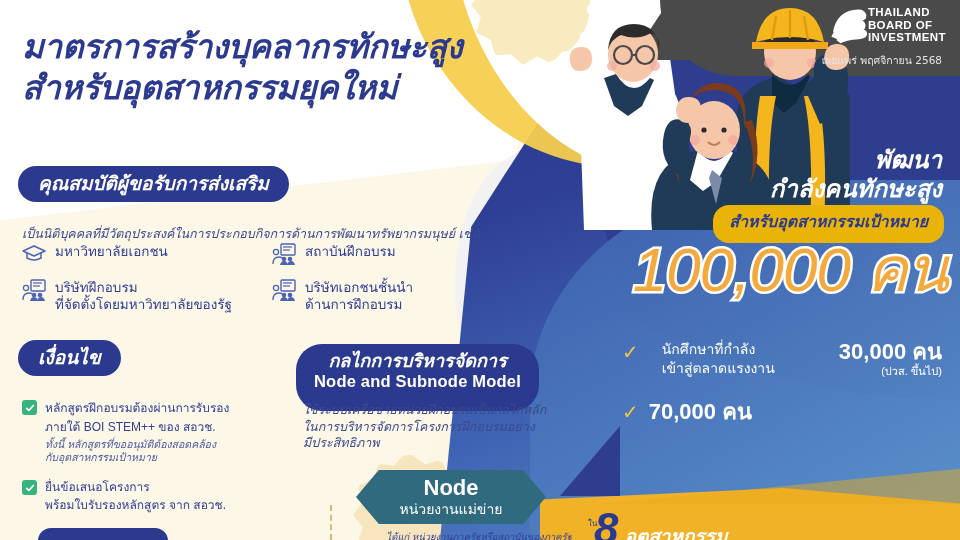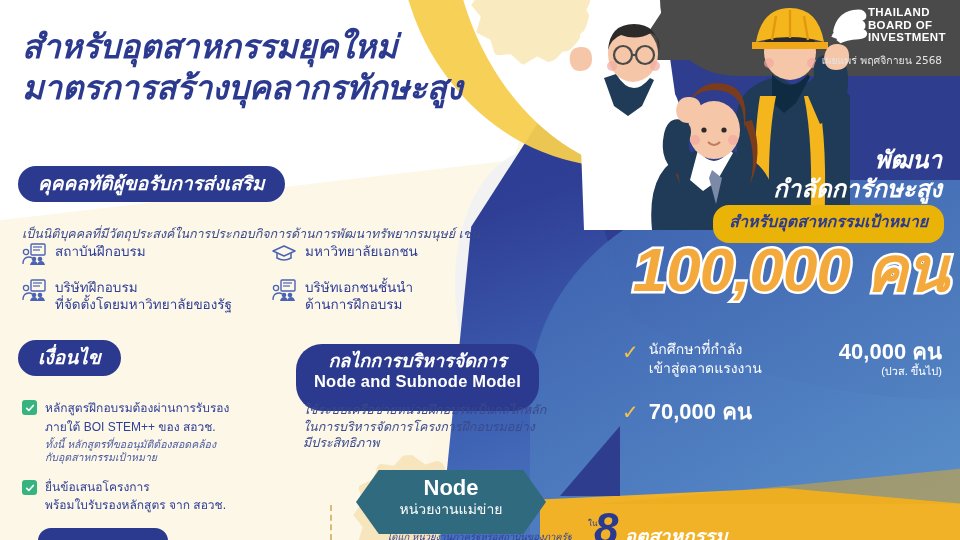--- a/index.html
+++ b/index.html
@@ -95,48 +95,48 @@
      background:#2b3a8f; border-radius:14px; width:130px; height:26px; }
 
   
   .sec-node { position:absolute; left:296px; top:344px; z-index:30; }
   .node-pill { background:#2b3a8f; color:#fff; border-radius:26px; padding:6px 18px 20px; text-align:center; }
   .node-pill .l1 { font-size:18px; font-weight:bold; font-style:italic; line-height:22px; }
   .node-pill .l2 { font-size:16.5px; font-weight:bold; line-height:19px; letter-spacing:.2px; }
   .node-desc { position:absolute; left:303px; top:402px; width:245px; z-index:30;
      color:#3b4a8c; font-size:12.5px; font-style:italic; line-height:16.5px; }
 
-  .hexbox { position:absolute; left:356px; top:470px; width:190px; height:64px; z-index:32;
+  .hexbox { position:absolute; left:356px; top:470px; width:190px; height:54px; z-index:32;
      background:#2f6a7e; color:#fff; text-align:center;
      clip-path: polygon(12% 0, 88% 0, 100% 50%, 88% 100%, 12% 100%, 0 50%);
      padding-top:5px; }
   .hexbox .h1 { font-size:22px; font-weight:bold; line-height:26px; }
   .hexbox .h2 { font-size:14px; line-height:17px; }
   .node-foot { position:absolute; left:336px; top:531px; width:236px; z-index:31;
      color:#2f3f96; font-size:9.5px; font-style:italic; text-align:right; line-height:12px;
      overflow:hidden; height:9px; }
 
   
   .r-head { position:absolute; right:18px; top:146px; z-index:35; text-align:right;
      color:#fff; font-weight:bold; font-style:italic; }
   .r-head .h1 { font-size:24px; line-height:28px; }
   .r-head .h2 { font-size:24px; line-height:29px; }
   .r-sub { position:absolute; right:16px; top:205px; z-index:35;
      background:#eab308; color:#2b3a8f; font-weight:bold; font-style:italic;
      border-radius:16px; padding:4px 16px 9px; font-size:16px; }
 
   .bignum { position:absolute; right:12px; top:234px; z-index:35;
-     font-size:62px; font-weight:bold; font-style:italic; color:#f4a93c;
+     font-size:62px; font-weight:normal; font-style:italic; color:#f4a93c;
      letter-spacing:-1px; line-height:72px;
      -webkit-text-stroke:5px #ffffff; paint-order:stroke fill; }
 
   .stats { position:absolute; right:18px; top:340px; width:320px; z-index:35; }
   .stat-row { display:flex; align-items:flex-start; gap:10px; margin-bottom:22px; }
   .tick { color:#f4c24a; font-size:20px; line-height:20px; margin-top:2px; }
-  .stat-label { color:#fff; font-size:14px; line-height:19px; flex:1; }
+  .stat-label { color:#fff; font-size:14px; line-height:19px; flex:1;margin-left:13px; }
   .stat-val { color:#fff; text-align:right; }
   .stat-val .v { font-size:22px; font-weight:bold; line-height:24px; }
   .stat-val .n { font-size:11px; line-height:14px; }
 
   .footline { position:absolute; left:594px; bottom:-8px; z-index:36;
      color:#2b3a8f; font-weight:bold; font-style:italic; font-size:13px;
      display:flex; align-items:flex-end; gap:6px; }
   .footline .big8 { font-size:44px; line-height:38px; }
   .footline .ftxt { color:#ffffff; font-size:19px; line-height:22px; }
   .foot-small { position:absolute; left:588px; bottom:10px; z-index:37; color:#2b3a8f; font-size:8px; }
@@ -236,50 +236,50 @@
     </svg>
     <div class="logo-text">
       <div>THAILAND</div>
       <div>BOARD OF</div>
       <div>INVESTMENT</div>
     </div>
   </div>
   <div class="pub-date">เผยแพร่ พฤศจิกายน 2568</div>
 
   <div class="title">
+    <div>มาตรการสร้างบุคลากรทักษะสูง</div>
     <div>สำหรับอุตสาหกรรมยุคใหม่</div>
-    <div>มาตรการสร้างบุคลากรทักษะสูง</div>
   </div>
 
   <div class="sec-qual">
-    <span class="pill">คุคคลทัติผู้ขอรับการส่งเสริม</span>
+    <span class="pill">คุณสมบัติผู้ขอรับการส่งเสริม</span>
   </div>
   <div class="qual-desc">เป็นนิติบุคคลที่มีวัตถุประสงค์ในการประกอบกิจการด้านการพัฒนาทรัพยากรมนุษย์ เช่น</div>
 
   <div class="qual-grid">
+    <div class="qual-item">
+      <svg width="24" height="20" viewBox="0 0 24 20">
+        <path d="M12 3 L23 8 L12 13 L1 8 Z" fill="none" stroke="#4a63b5" stroke-width="1.5" stroke-linejoin="round"></path>
+        <path d="M5 10 v5 q7 4 14 0 v-5" fill="none" stroke="#4a63b5" stroke-width="1.5"></path>
+      </svg>
+      <span class="q-label">มหาวิทยาลัยเอกชน</span>
+    </div>
     <div class="qual-item">
       <svg width="24" height="22" viewBox="0 0 24 22">
         <rect x="9" y="1" width="14" height="11" rx="1" fill="none" stroke="#4a63b5" stroke-width="1.4"></rect>
         <line x1="11" y1="4" x2="20" y2="4" stroke="#4a63b5" stroke-width="1.2"></line>
         <line x1="11" y1="7" x2="18" y2="7" stroke="#4a63b5" stroke-width="1.2"></line>
         <circle cx="4" cy="9" r="2.6" fill="none" stroke="#4a63b5" stroke-width="1.3"></circle>
         <path d="M1 21 q0-7 6-7 2 0 3 1" fill="none" stroke="#4a63b5" stroke-width="1.3"></path>
         <circle cx="12" cy="16" r="2.3" fill="#4a63b5"></circle>
         <circle cx="18" cy="16" r="2.3" fill="#4a63b5"></circle>
         <path d="M8 22 q1-4 4-4 t4 4" fill="#4a63b5"></path>
         <path d="M15 22 q1-4 4-4 t4 4" fill="#4a63b5"></path>
       </svg>
       <span class="q-label">สถาบันฝึกอบรม</span>
-    </div>
-    <div class="qual-item">
-      <svg width="24" height="20" viewBox="0 0 24 20">
-        <path d="M12 3 L23 8 L12 13 L1 8 Z" fill="none" stroke="#4a63b5" stroke-width="1.5" stroke-linejoin="round"></path>
-        <path d="M5 10 v5 q7 4 14 0 v-5" fill="none" stroke="#4a63b5" stroke-width="1.5"></path>
-      </svg>
-      <span class="q-label">มหาวิทยาลัยเอกชน</span>
     </div>
     <div class="qual-item">
       <svg width="24" height="22" viewBox="0 0 24 22">
         <rect x="9" y="1" width="14" height="11" rx="1" fill="none" stroke="#4a63b5" stroke-width="1.4"></rect>
         <line x1="11" y1="4" x2="20" y2="4" stroke="#4a63b5" stroke-width="1.2"></line>
         <line x1="11" y1="7" x2="18" y2="7" stroke="#4a63b5" stroke-width="1.2"></line>
         <circle cx="4" cy="9" r="2.6" fill="none" stroke="#4a63b5" stroke-width="1.3"></circle>
         <path d="M1 21 q0-7 6-7 2 0 3 1" fill="none" stroke="#4a63b5" stroke-width="1.3"></path>
         <circle cx="12" cy="16" r="2.3" fill="#4a63b5"></circle>
         <circle cx="18" cy="16" r="2.3" fill="#4a63b5"></circle>
@@ -346,32 +346,32 @@
 มีประสิทธิภาพ</div>
 
   <div class="hexbox">
     <div class="h1">Node</div>
     <div class="h2">หน่วยงานแม่ข่าย</div>
   </div>
   <div class="node-foot">ได้แก่ หน่วยงานภาครัฐหรือสถาบันของภาครัฐ</div>
 
   <div class="r-head">
     <div class="h1">พัฒนา</div>
-    <div class="h2">กำลัดการักษะสูง</div>
+    <div class="h2">กำลังคนทักษะสูง</div>
   </div>
   <div class="r-sub">สำหรับอุตสาหกรรมเป้าหมาย</div>
   <div class="bignum">100,000 คน</div>
 
   <div class="stats">
     <div class="stat-row">
       <span class="tick">✓</span>
       <span class="stat-label" style="white-space:pre-line">นักศึกษาที่กำลัง
 เข้าสู่ตลาดแรงงาน</span>
       <span class="stat-val">
-        <span class="v">40,000 คน</span>
+        <span class="v">30,000 คน</span>
         <div class="n">(ปวส. ขึ้นไป)</div>
       </span>
     </div>
     <div class="stat-row">
       <span class="tick">✓</span>
       <span class="stat-val">
         <span class="v">70,000 คน</span>
         <div class="n"></div>
       </span>
     </div>

